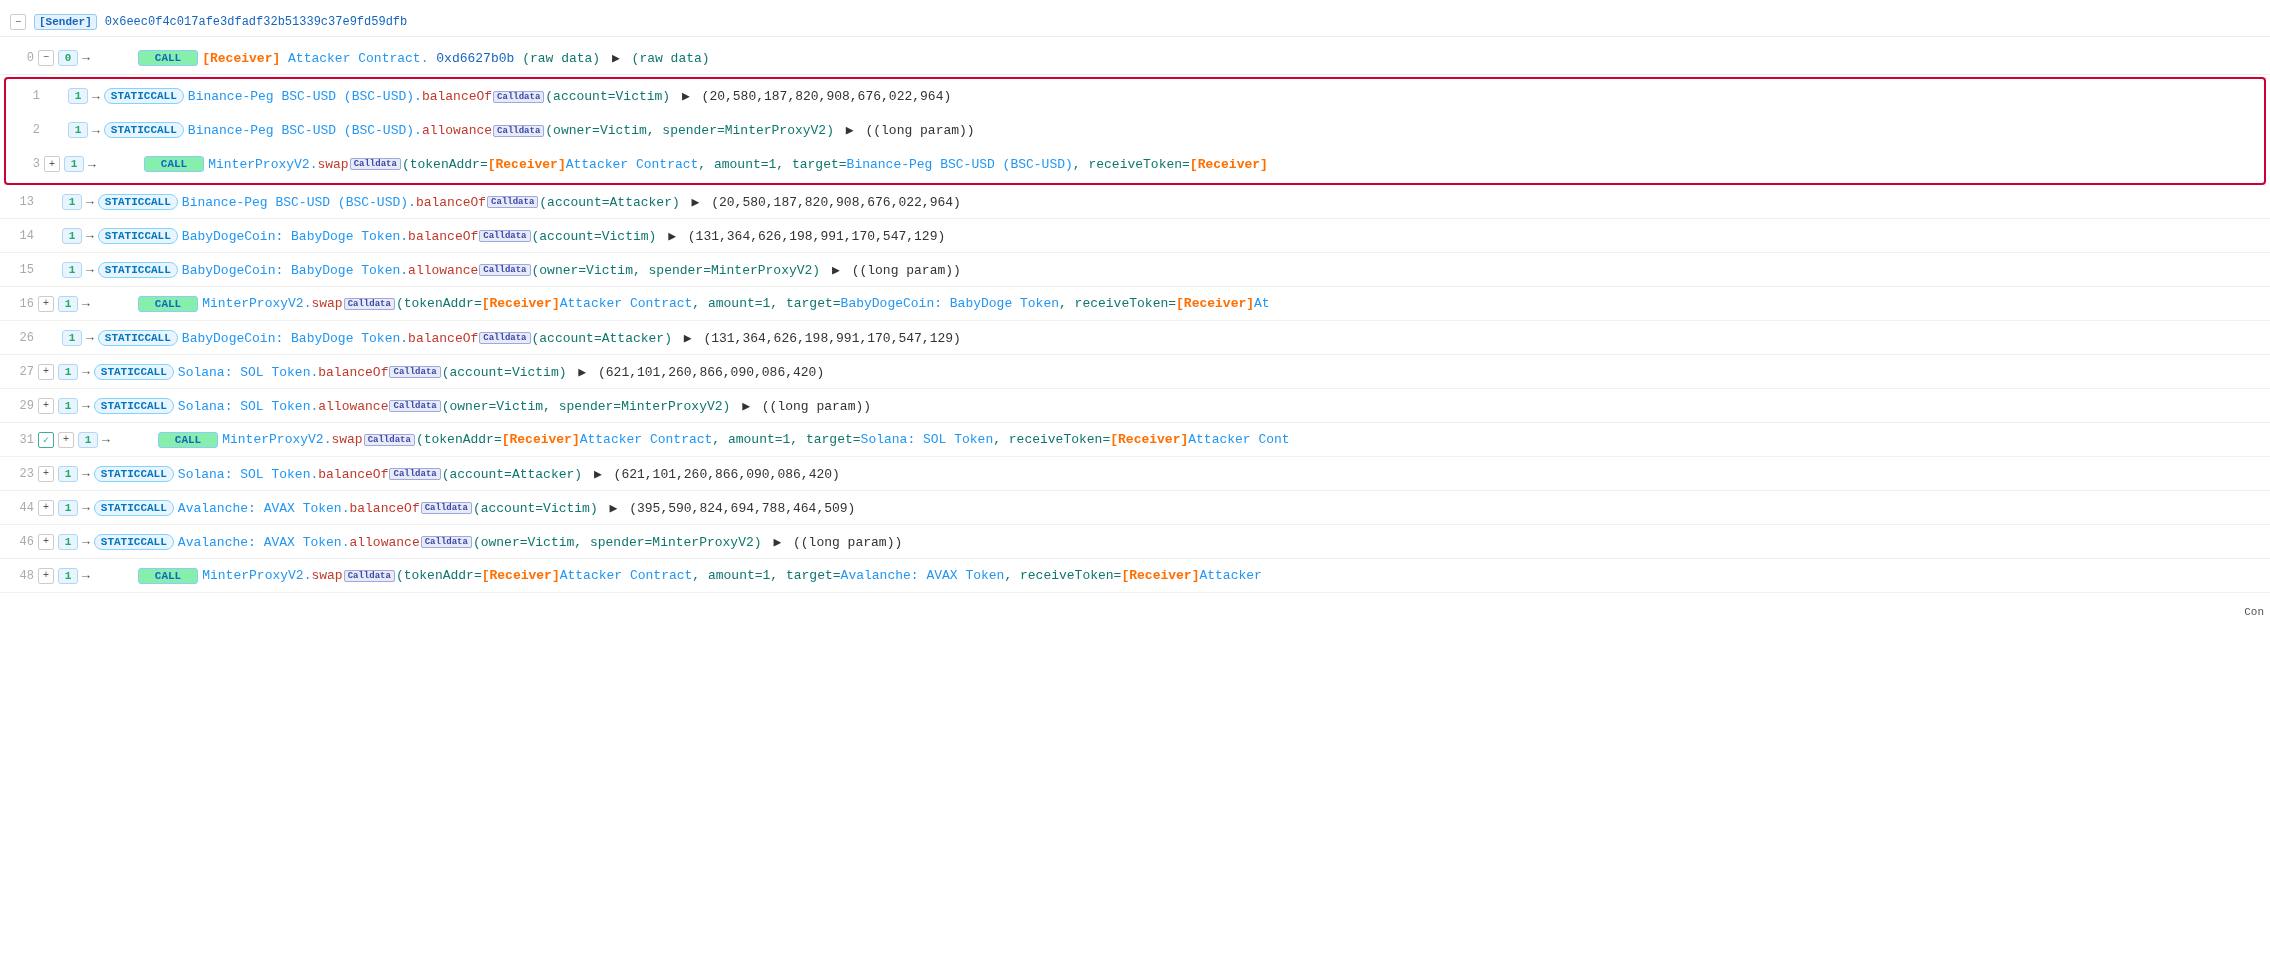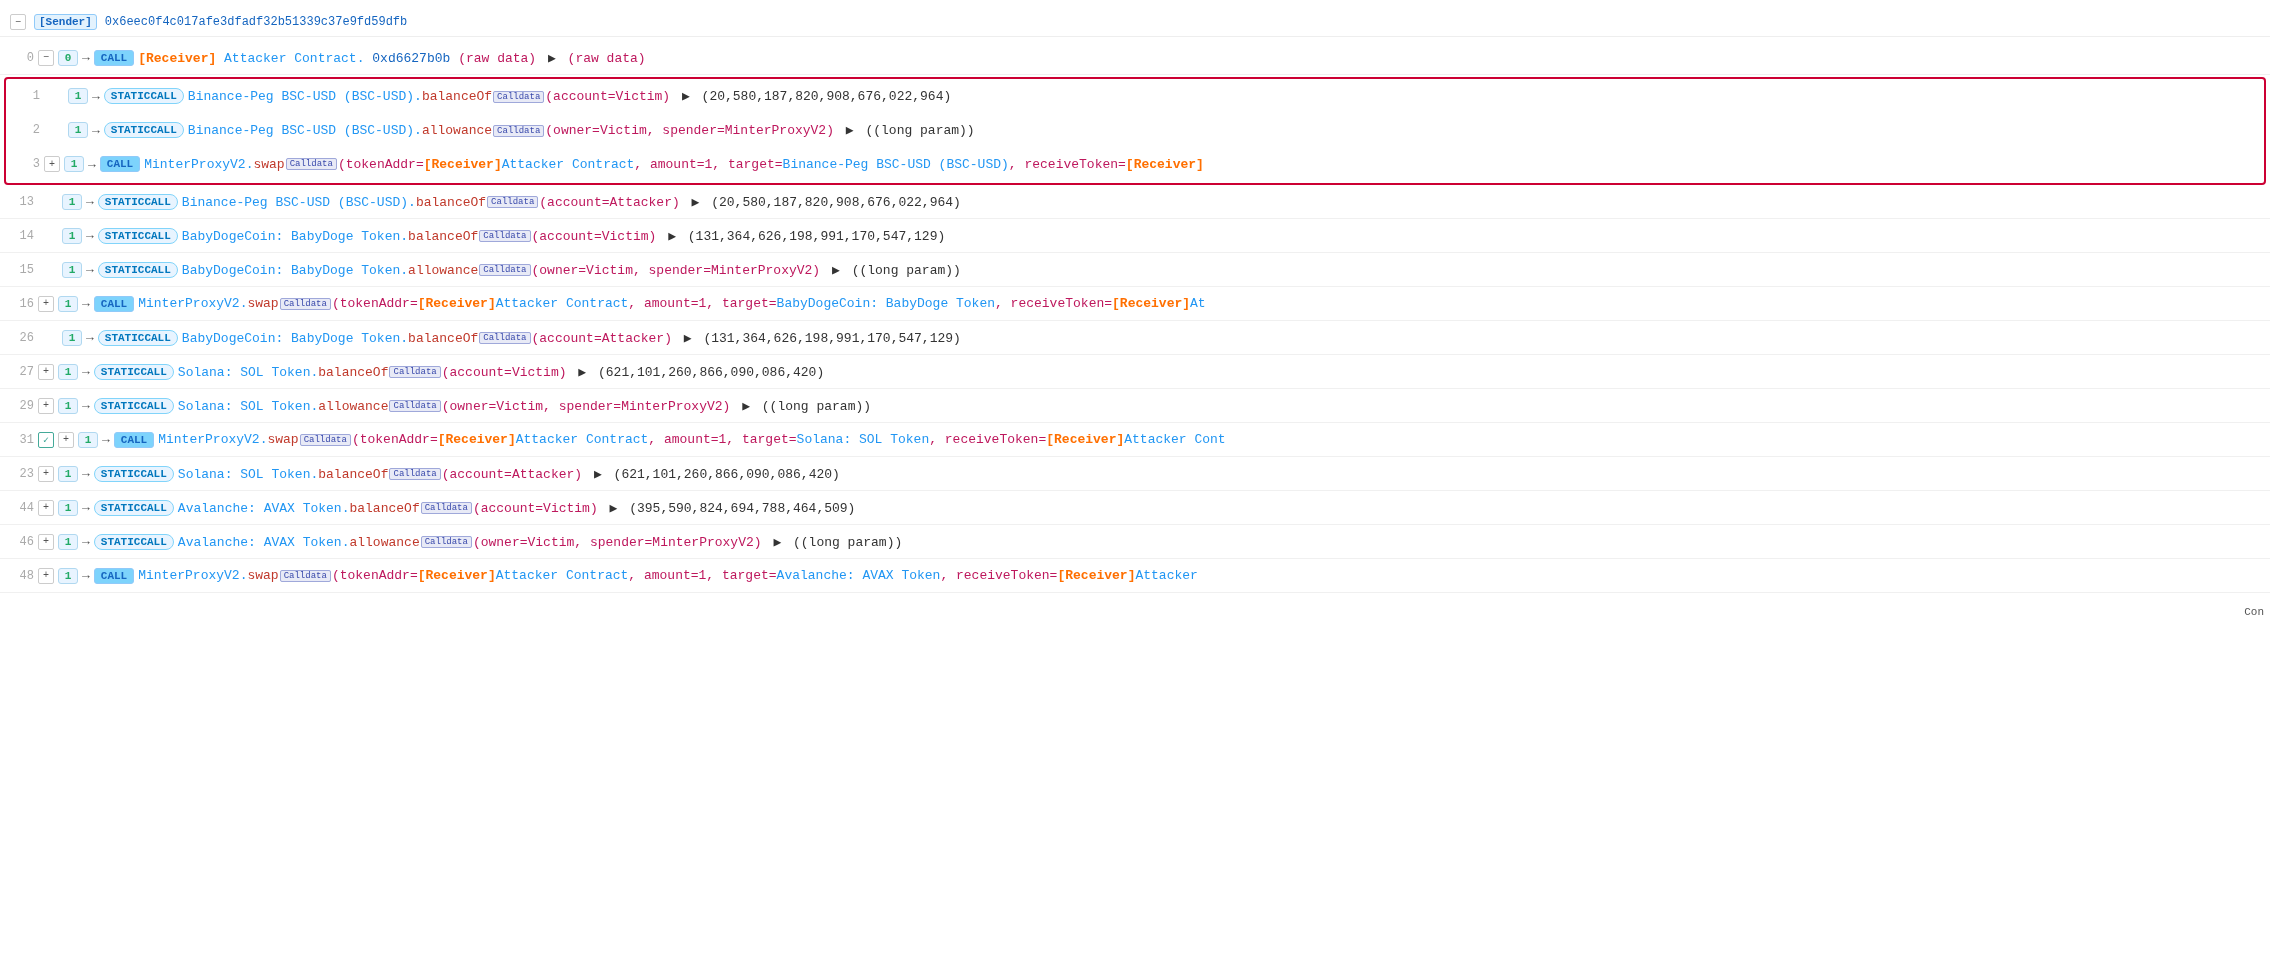--- a/index.html
+++ b/index.html
@@ -76,45 +76,46 @@
     .badge-level {
       background: #e8f4ff;
       color: #2a6;
       border: 1px solid #b0d8f0;
     }
     .arrow {
       color: #555;
       font-size: 13px;
     }
     .badge-call {
-      background: #7dd3fc;
+      background: #86efac;
       color: #1565c0;
       border: 1px solid #90caf9;
-      padding: 1px 6px;
+      padding: 1px 16px;
       border-radius: 3px;
       font-size: 11px;
       font-weight: bold;
+      margin-left: 44px;
     }
     .badge-staticcall {
       background: #e8f4ff;
       color: #0277bd;
       border: 1px solid #81d4fa;
       padding: 1px 6px;
       border-radius: 8px;
       font-size: 11px;
       font-weight: bold;
     }
     .badge-calldata {
       background: #e8eaf6;
       color: #3949ab;
       border: 1px solid #9fa8da;
       padding: 0px 3px;
       border-radius: 2px;
       font-size: 9px;
-      font-weight: normal;
+      font-weight: bold;
       vertical-align: middle;
       margin: 0 1px;
     }
     .tag-sender {
       background: #e3f2fd;
       color: #1565c0;
       border: 1px solid #90caf9;
       padding: 1px 4px;
       border-radius: 3px;
       font-size: 11px;
@@ -137,21 +138,21 @@
     .param-value-blue {
       color: #1565c0;
     }
     .result-arrow {
       color: #333;
       margin: 0 4px;
     }
     .result-value {
       color: #333;
     }
-    .paren { color: #be185d; }
+    .paren { color: #0f766e; }
     .minus-btn {
       width: 16px;
       height: 16px;
       border: 1px solid #ccc;
       background: #fff;
       display: inline-flex;
       align-items: center;
       justify-content: center;
       cursor: pointer;
       font-size: 10px;

